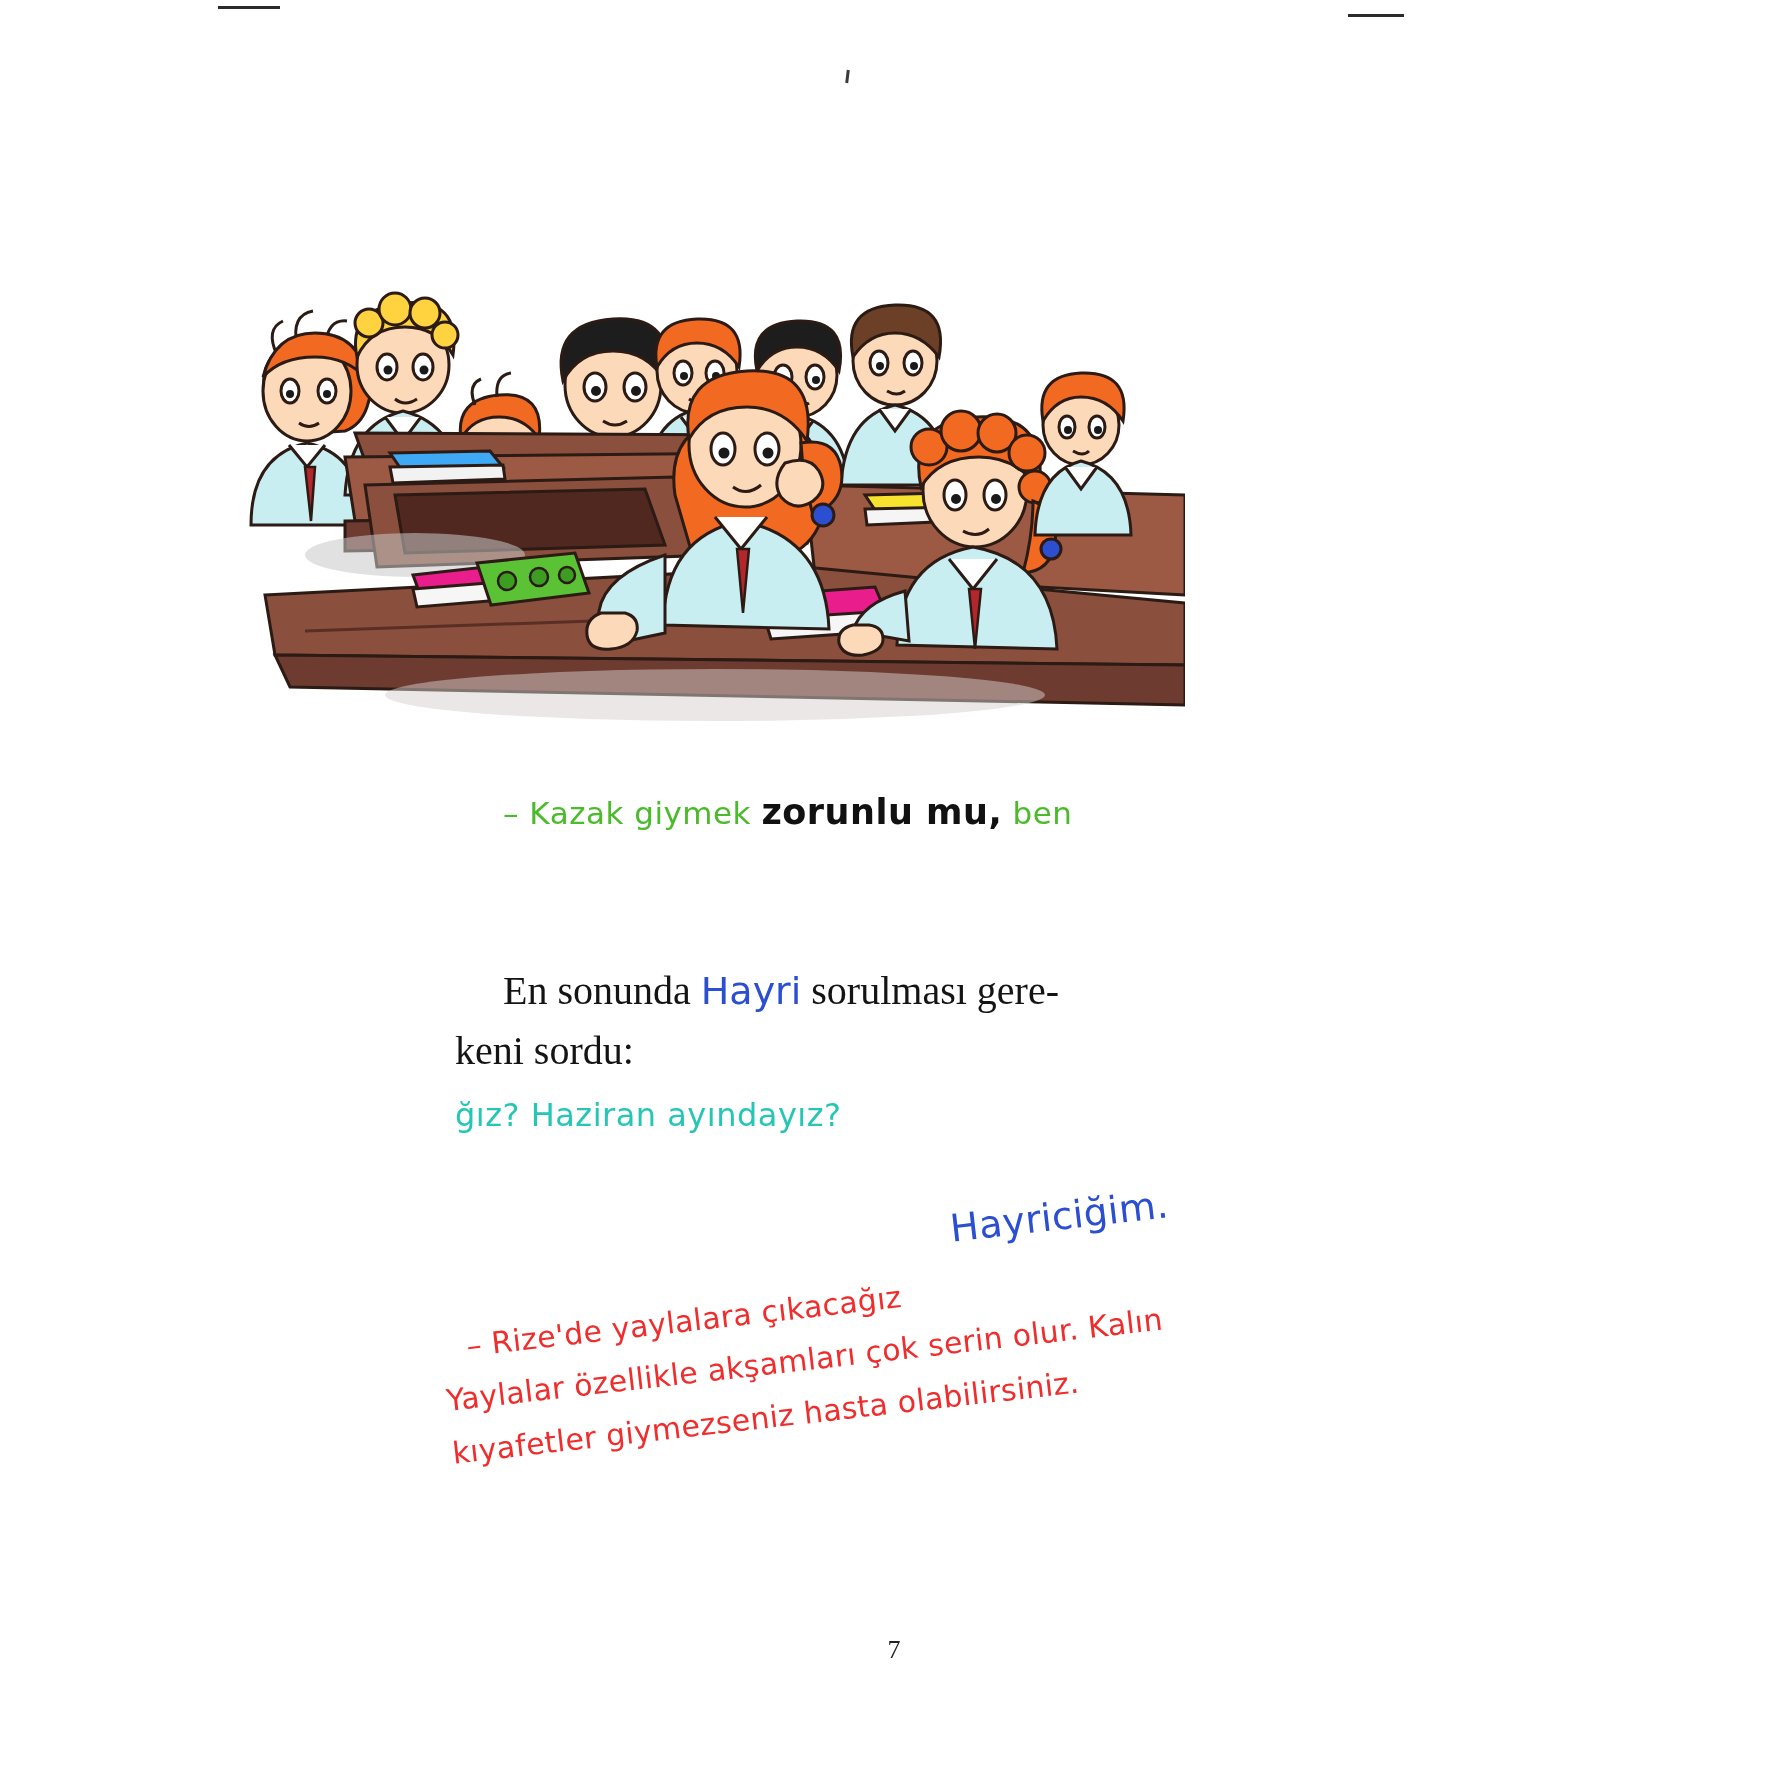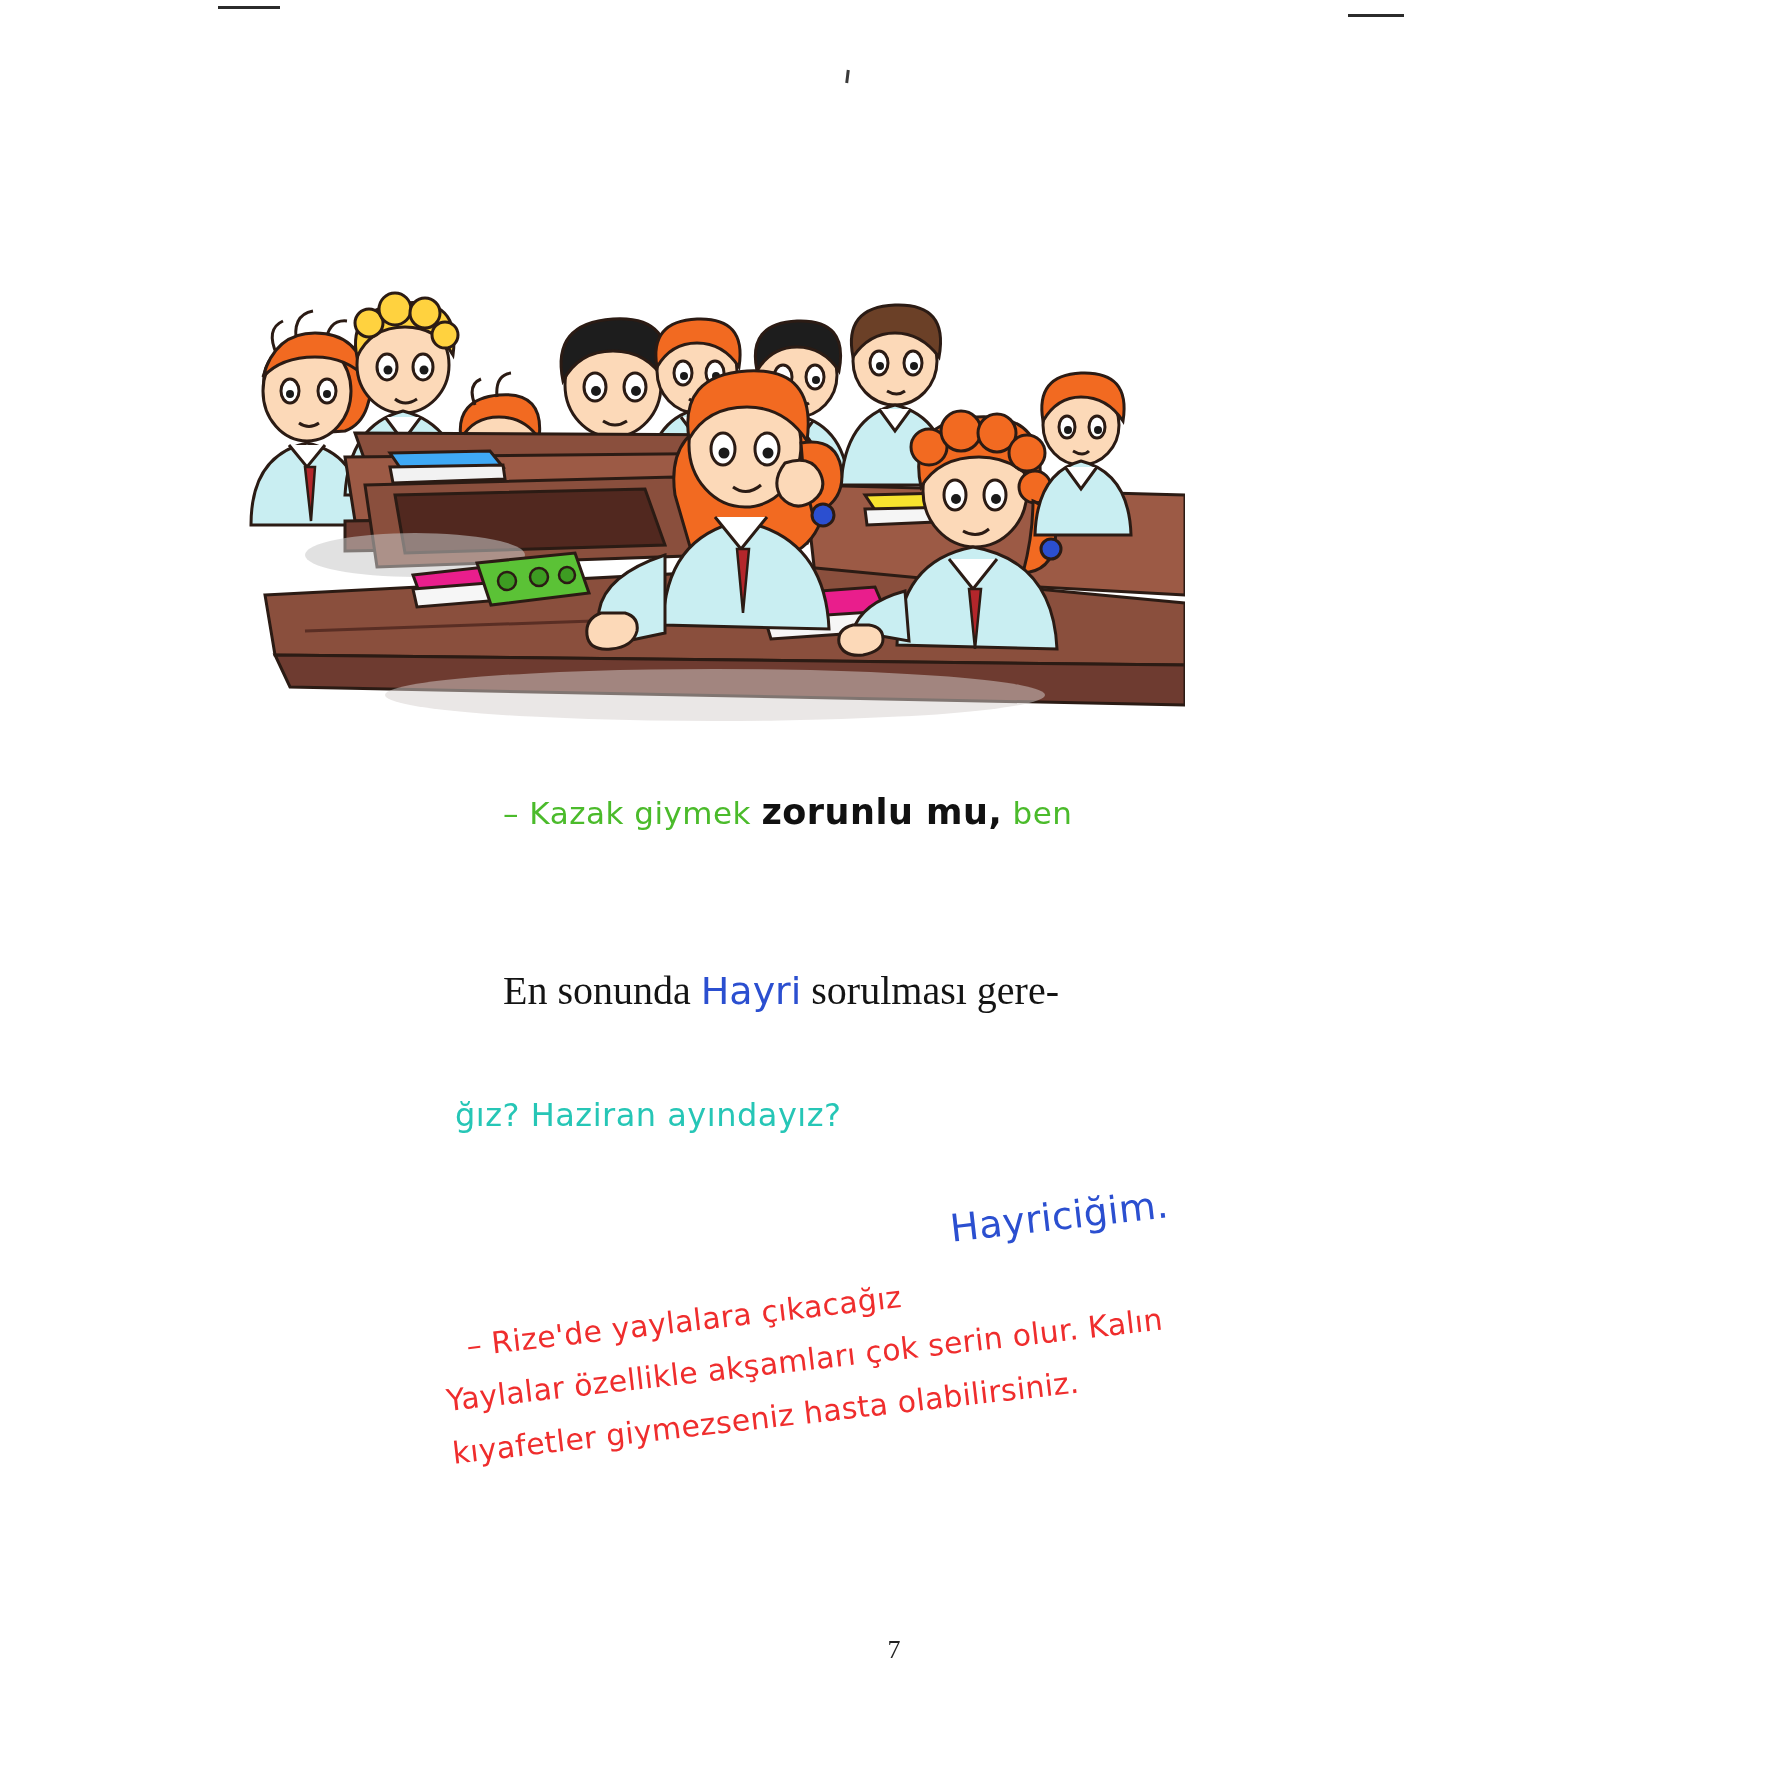--- a/index.html
+++ b/index.html
@@ -347,20 +347,21 @@
     </svg>
   </div>
 
   <div class="text-block dialog-green">
     <span class="lead">–</span>
     <span>Kazak giymek </span><span class="bold-black">zorunlu mu,</span><span> ben</span>
   </div>
 
   <div class="text-block narration">
     <span class="indent"></span><span>En sonunda </span><span class="name-blue">Hayri</span><span> sorulması gere-</span>
+    <div>keni sordu:</div>
   </div>
 
   <div class="text-block dialog-teal">
     <div>ğız? Haziran ayındayız?</div>
   </div>
 
   <div class="text-block dialog-red-wrap">
     <div class="dialog-red">
       <span class="red-l0 name-blue-2">Hayriciğim.</span>
       <span class="red-l1">– Rize'de yaylalara çıkacağız </span>

